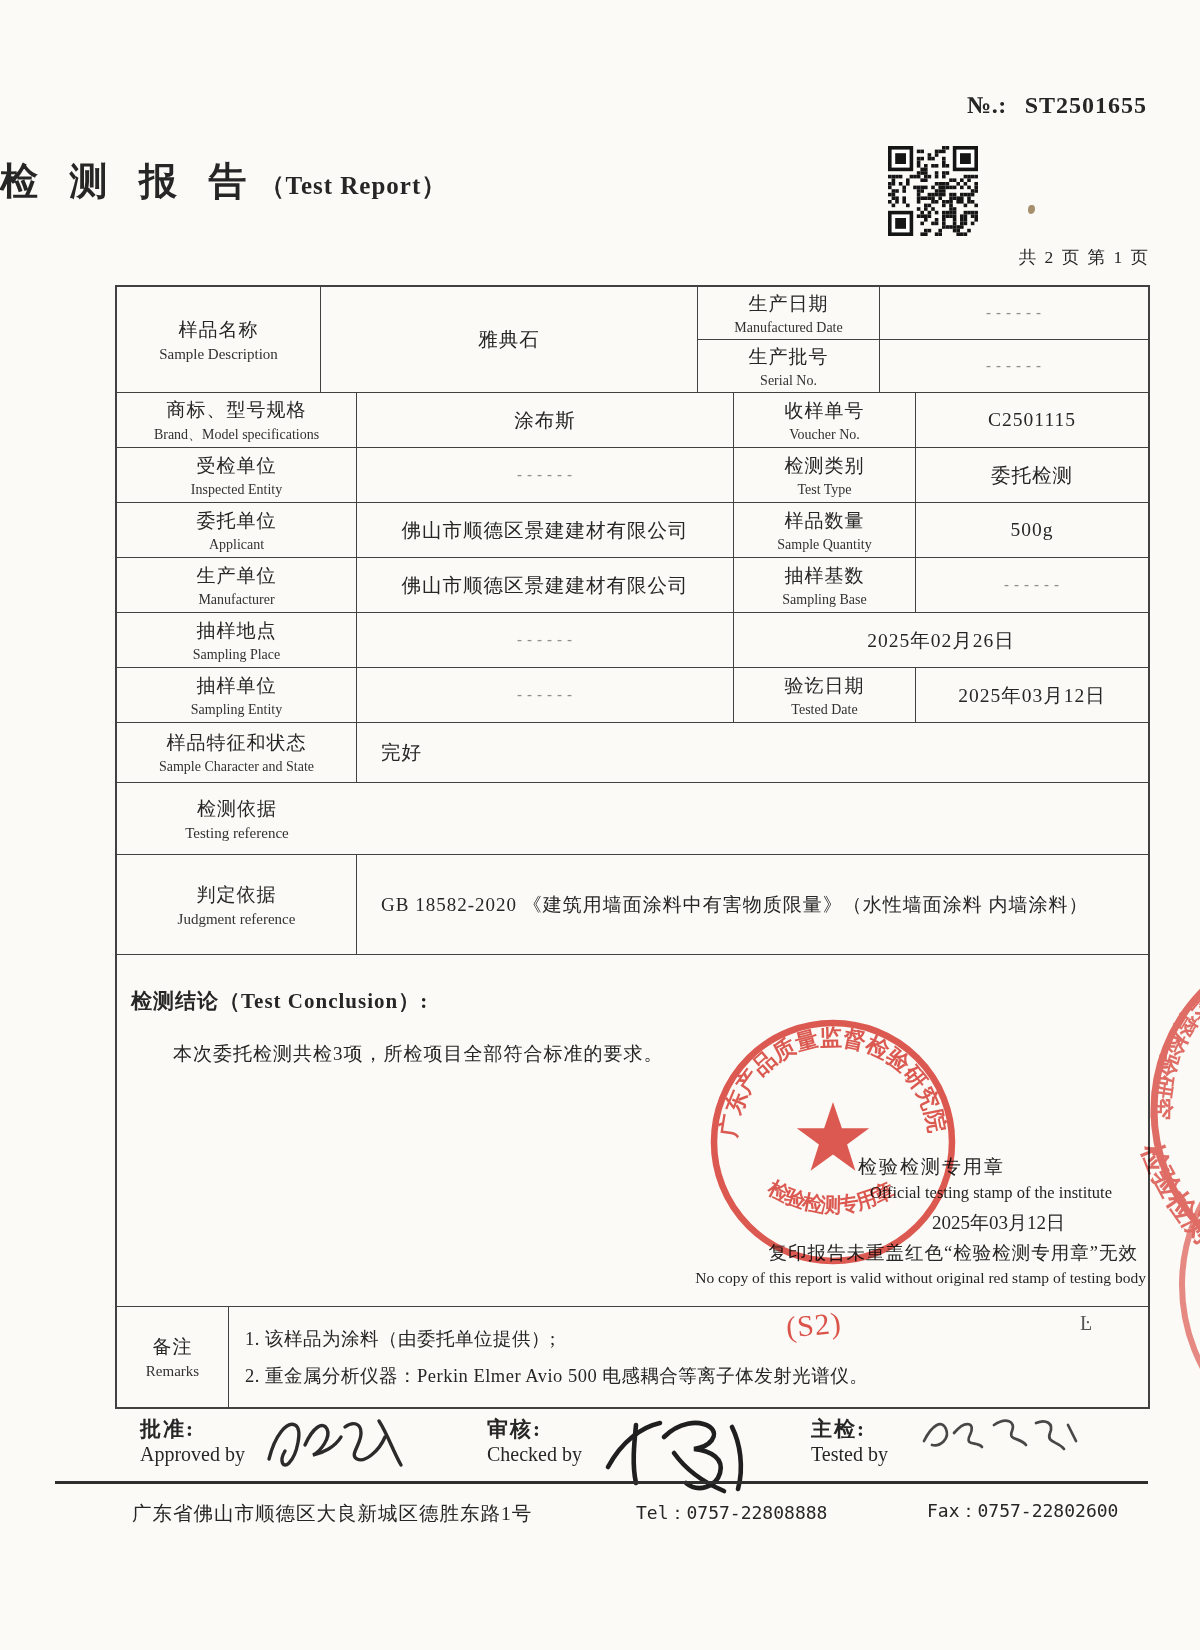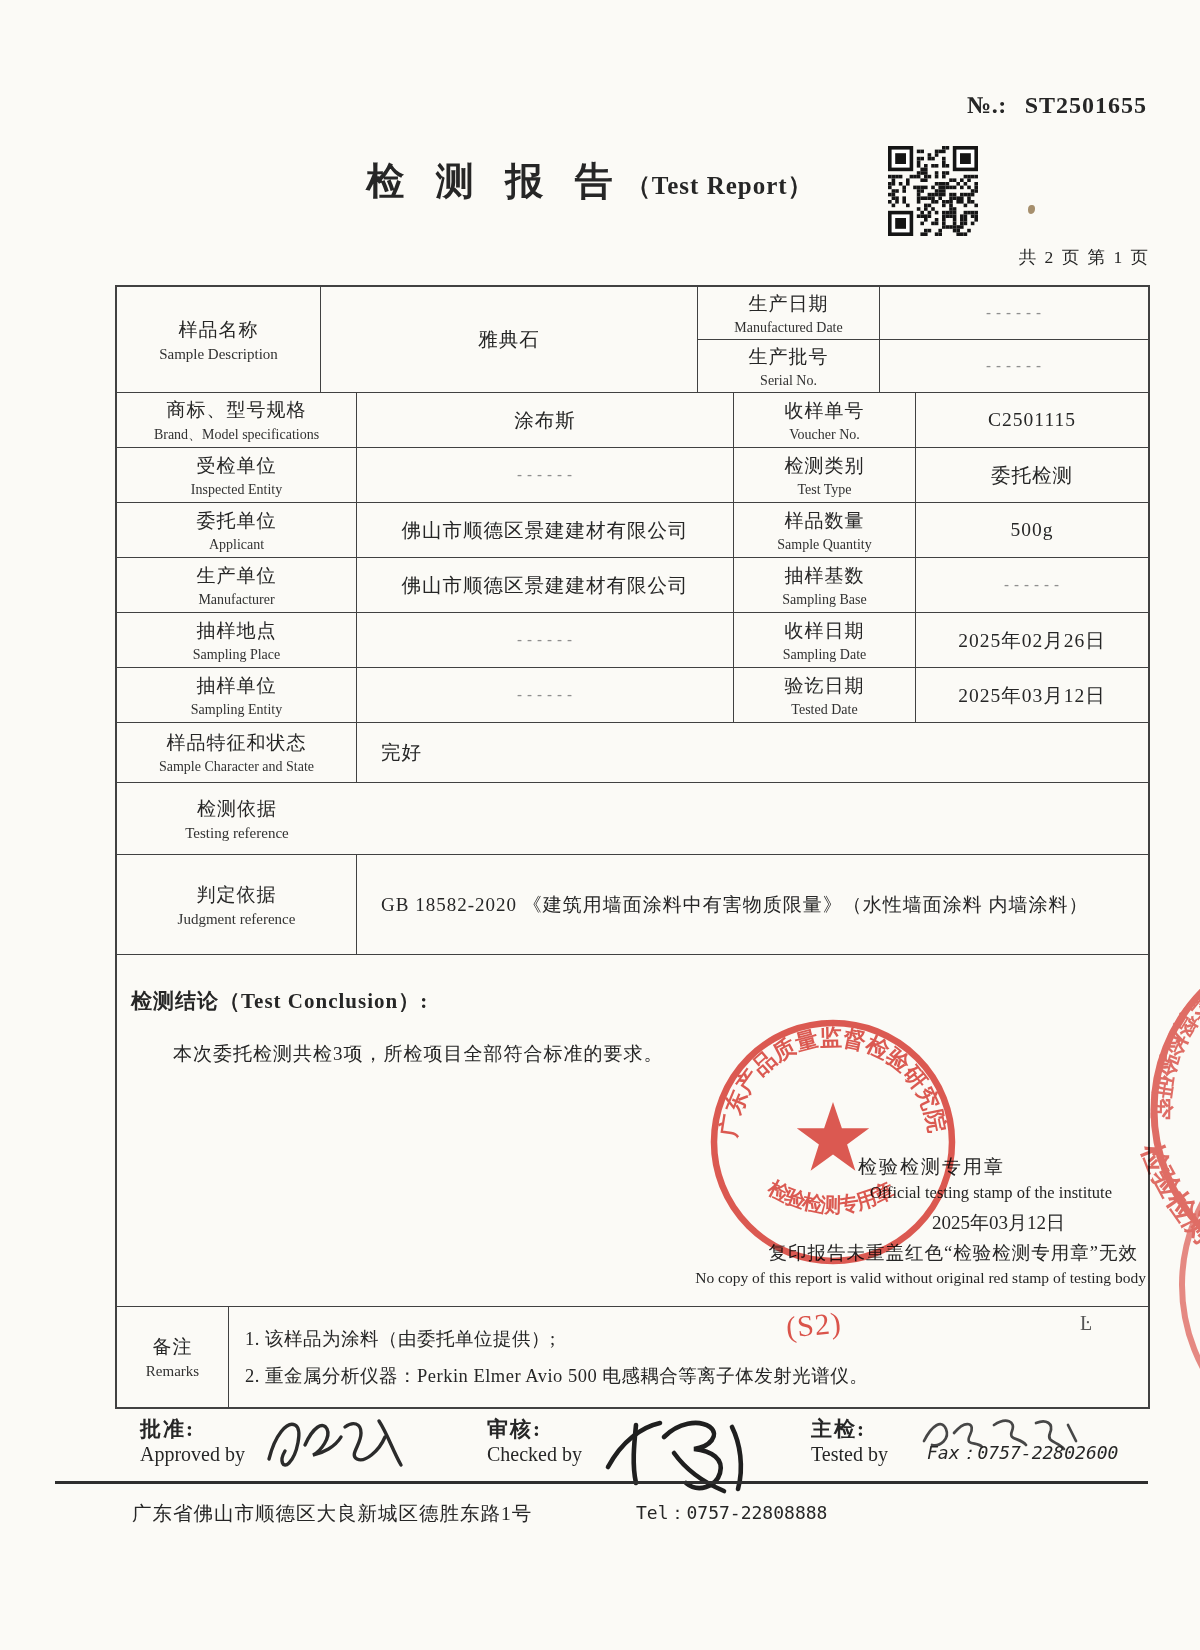--- a/index.html
+++ b/index.html
@@ -5,21 +5,21 @@
   html,body{margin:0;padding:0;background:#d9d9d9;}
   .page{
     position:relative;width:1200px;height:1650px;margin:0 auto;
     background:#fbfaf6;overflow:hidden;
     font-family:"Liberation Serif","DejaVu Serif",serif;color:#262626;
   }
   
   .report-no{position:absolute;top:92px;right:53px;font-size:24px;font-weight:bold;letter-spacing:.5px;}
   .report-no .no-val{margin-left:18px;letter-spacing:1px;}
   .qr{position:absolute;left:888px;top:146px;width:90px;height:90px;}
-  .title{position:absolute;top:156px;left:0;width:1180px;text-align:center;white-space:nowrap;}
+  .title{position:absolute;top:156px;left:0;width:1180px;white-space:nowrap;}
   .t-cn{font-size:38px;font-weight:bold;letter-spacing:11px;}
   .t-en{font-size:25px;font-weight:bold;letter-spacing:1px;margin-left:2px;}
   .speck{position:absolute;left:1028px;top:205px;width:7px;height:9px;border-radius:50% 40% 55% 45%;background:#8a6b3f;opacity:.75;}
   .page-info{position:absolute;top:245px;right:50px;font-size:17.5px;letter-spacing:2px;}
   
   .tbl{position:absolute;left:115px;top:285px;width:1035px;border:2px solid #414141;box-sizing:border-box;background:transparent;}
   .row{display:flex;border-bottom:1.5px solid #414141;box-sizing:border-box;}
   .row:last-child{border-bottom:none;}
   .cell{border-right:1.5px solid #414141;box-sizing:border-box;display:flex;flex-direction:column;align-items:center;justify-content:center;text-align:center;}
   .cell:last-child{border-right:none;}
@@ -55,21 +55,21 @@
   
   .signoff{position:absolute;left:115px;top:1415px;width:1035px;height:95px;}
   .sign-group{position:absolute;top:0;display:flex;align-items:flex-start;}
   .sg-label .s-cn{font-size:21px;font-weight:bold;letter-spacing:2px;}
   .sg-label .s-en{font-size:20px;}
   .sig-svg{margin-left:16px;margin-top:-8px;}
   
   .footer-rule{position:absolute;left:55px;top:1481px;width:1093px;border-top:3.5px solid #2e2e2e;}
   .footer-address{position:absolute;left:132px;top:1500px;font-size:19.5px;letter-spacing:1px;}
   .footer-tel{position:absolute;left:636px;top:1501px;font-size:18px;font-family:"DejaVu Sans Mono",monospace;}
-  .footer-fax{position:absolute;left:927px;top:1441px;font-size:18px;font-family:"DejaVu Sans Mono",monospace;font-style:italic;}
+  .footer-fax{position:absolute;left:927px;top:1499px;font-size:18px;font-family:"DejaVu Sans Mono",monospace;}
 </style>
 </head>
 <body>
 
 <div class="page">
 
   <div class="report-no">
     <span>№.:</span><span class="no-val">ST2501655</span>
   </div>
 
@@ -394,24 +394,20 @@
     </div>
 
     <div class="row" style="height:55px">
       <div class="cell" style="width:240px">
         <div class="cn-l">抽样地点</div>
         <div class="en-l en-s">Sampling Place</div>
       </div>
       <div class="cell dash" style="width:377px">
         <span class="val-txt">------</span>
       </div>
-      <div class="cell" style="width:182px">
-        <div class="cn-l">收样日期</div>
-        <div class="en-l en-s">Sampling Date</div>
-      </div>
       <div class="cell" style="flex:1">
         <span class="val-txt">2025年02月26日</span>
       </div>
     </div>
 
     <div class="row" style="height:55px">
       <div class="cell" style="width:240px">
         <div class="cn-l">抽样单位</div>
         <div class="en-l en-s">Sampling Entity</div>
       </div>

